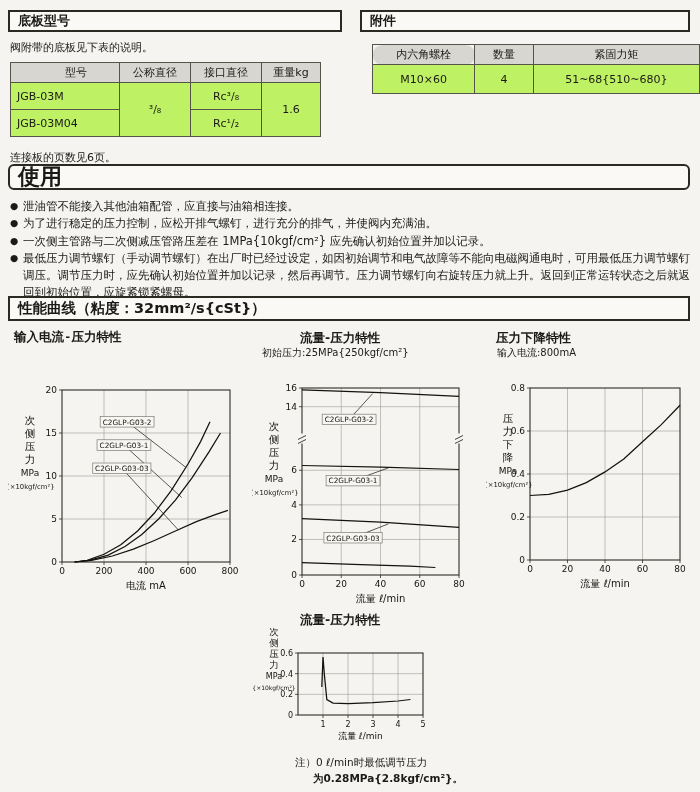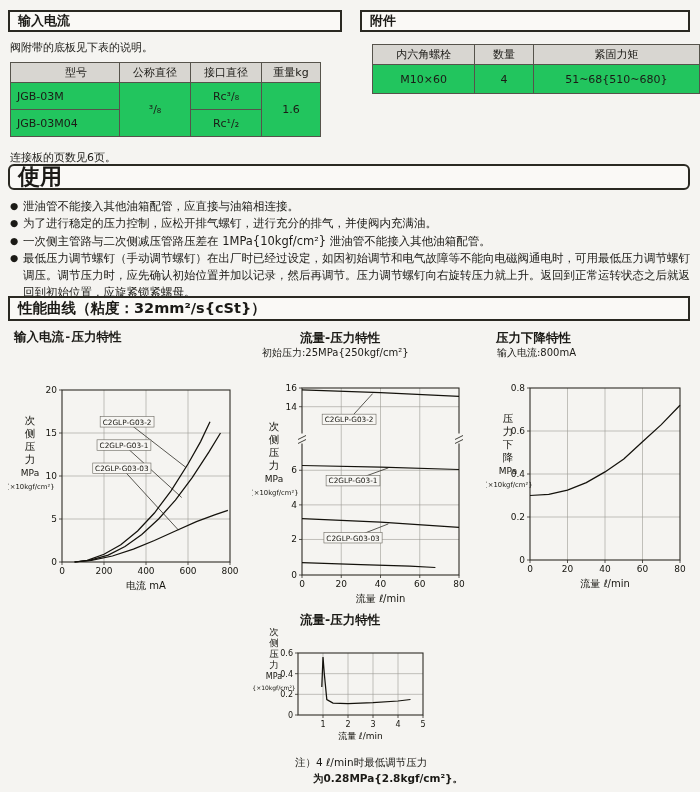--- a/index.html
+++ b/index.html
@@ -6,40 +6,40 @@
   .page{position:relative;width:700px;height:792px;background:#f5f4f1;color:#1b1a16;
         font-family:"DejaVu Sans","Liberation Sans",sans-serif;overflow:hidden;}
   .hdrbox{position:absolute;border:2px solid #2a2922;background:#faf9f6;font-weight:bold;
           display:flex;align-items:center;padding:0 8px;box-sizing:border-box;}
   .hdr-sm{font-size:13px;}
   .hdr-lg{font-size:22px;border-radius:6px;}
   .hdr-md{font-size:14.5px;}
   .small-note{position:absolute;font-size:11px;}
   table{border-collapse:collapse;}
   .dtab td,.dtab th{border:1px solid #56534b;font-size:11px;padding:2px 6px;text-align:center;
-          font-weight:normal;background:#22c55e;color:#1b1a16;}
+          font-weight:normal;background:#bef264;color:#1b1a16;}
   .dtab th{background:#d8d6d1;}
   .dtab td.lft{text-align:left;}
   .frac{font-size:12px;}
   .bullets{position:absolute;list-style:none;margin:0;padding:0;font-size:11.5px;line-height:1.5;width:680px;}
   .bullets li{position:relative;padding-left:13px;}
   .bullets .bm{position:absolute;left:0;top:1px;font-size:9.5px;}
   .chart{position:absolute;}
   .chart-title{font-size:12.5px;font-weight:bold;height:16px;line-height:16px;}
   .chart-sub{font-size:10px;height:14px;line-height:14px;}
   svg text{fill:#15140e;}
   .footnote{position:absolute;font-size:10.5px;line-height:1.55;}
 </style>
 </head>
 <body>
 
 <div class="page">
 
   <div class="hdrbox hdr-sm" style="left:8px;top:10px;width:334px;height:22px;">
-    <span>输入电流</span>
+    <span>底板型号</span>
   </div>
   <div class="small-note" style="left:10px;top:40px;">阀附带的底板见下表的说明。</div>
 
   <table class="dtab" style="position:absolute;left:10px;top:62px;">
     <tbody>
         <tr>
       <th style="width:74px;padding-left:28px;">型号</th>
       <th style="width:58px;">公称直径</th>
       <th style="width:58px;">接口直径</th>
       <th style="width:46px;">重量kg</th>
@@ -57,39 +57,39 @@
   </tbody>
     </table>
   <div class="small-note" style="left:10px;top:150px;">连接板的页数见6页。</div>
 
   <div class="hdrbox hdr-sm" style="left:360px;top:10px;width:330px;height:22px;">
     <span>附件</span>
   </div>
   <table class="dtab" style="position:absolute;left:372px;top:44px;">
     <tbody>
         <tr>
-      <th style="width:95px;">内六角螺栓</th>
+      <th style="width:95px;border-radius:9px;">内六角螺栓</th>
       <th style="width:50px;">数量</th>
       <th style="width:160px;">紧固力矩</th>
     </tr>
     <tr>
       <td style="height:24px;">M10×60</td>
       <td>4</td>
       <td>51~68{510~680}</td>
     </tr>
   </tbody>
     </table>
 
   <div class="hdrbox hdr-lg" style="left:8px;top:164px;width:682px;height:26px;">
     <span>使用</span>
   </div>
   <ul class="bullets" style="left:10px;top:198px;">
     <li><span class="bm">●</span><span>泄油管不能接入其他油箱配管，应直接与油箱相连接。</span></li>
     <li><span class="bm">●</span><span>为了进行稳定的压力控制，应松开排气螺钉，进行充分的排气，并使阀内充满油。</span></li>
-    <li><span class="bm">●</span><span>一次侧主管路与二次侧减压管路压差在 1MPa{10kgf/cm²} 泄油管不能接入其他油箱配管。</span></li>
+    <li><span class="bm">●</span><span>一次侧主管路与二次侧减压管路压差在 1MPa{10kgf/cm²} 应先确认初始位置并加以记录。</span></li>
     <li><span class="bm">●</span><span>最低压力调节螺钉（手动调节螺钉）在出厂时已经过设定，如因初始调节和电气故障等不能向电磁阀通电时，可用最低压力调节螺钉调压。调节压力时，应先确认初始位置并加以记录，然后再调节。压力调节螺钉向右旋转压力就上升。返回到正常运转状态之后就返回到初始位置，应旋紧锁紧螺母。</span></li>
   </ul>
 
   <div class="hdrbox hdr-md" style="left:8px;top:296px;width:682px;height:25px;">
     <span>性能曲线（粘度：32mm²/s{cSt}）</span>
   </div>
 
   <div class="chart" style="left:8px;top:330px;width:244px;">
     <div class="chart-title" style="margin-left:6px;font-family:Liberation Mono, monospace;">输入电流-压力特性</div>
     <svg width="244" height="250">
@@ -280,17 +280,17 @@
         <text x="24" y="18" font-size="9.5" text-anchor="middle">侧</text>
         <text x="24" y="29" font-size="9.5" text-anchor="middle">压</text>
         <text x="24" y="40" font-size="9.5" text-anchor="middle">力</text>
         <text x="24" y="51" font-size="8" text-anchor="middle">MPa</text>
         <text x="24" y="62" font-size="6" text-anchor="middle">{×10kgf/cm²}</text>
         <polyline points="71.8,59.1 73.0,29.1 74.3,45.7 76.8,71.5 83.0,75.1 98.0,75.6 123.0,74.6 148.0,73.0 160.5,71.5" fill="none" stroke="#14120c" stroke-width="1.25"></polyline>
       </svg>
   </div>
 
   <div class="footnote" style="left:295px;top:754px;">
-    <div>注）4 ℓ/min时最低调节压力</div>
+    <div>注）0 ℓ/min时最低调节压力</div>
     <div style="padding-left:18px;font-weight:bold;">为0.28MPa{2.8kgf/cm²}。</div>
   </div>
 
 </div>
 
 </body></html>

